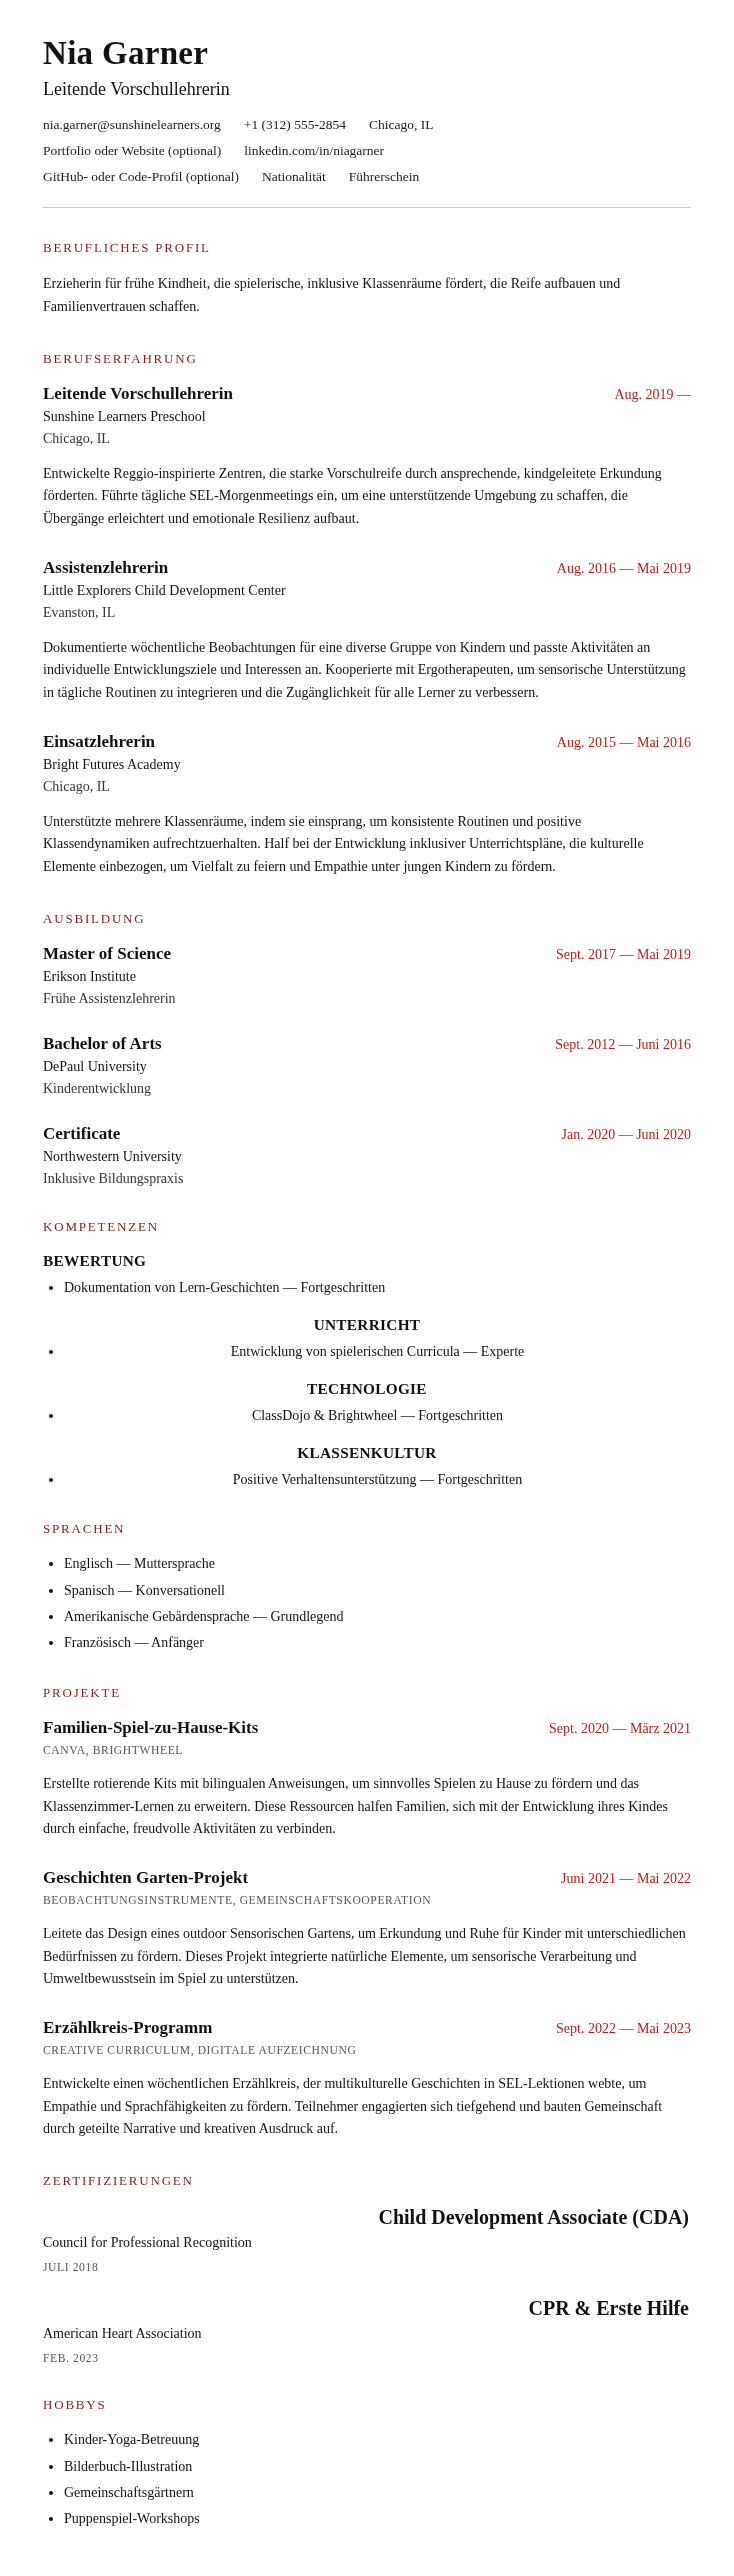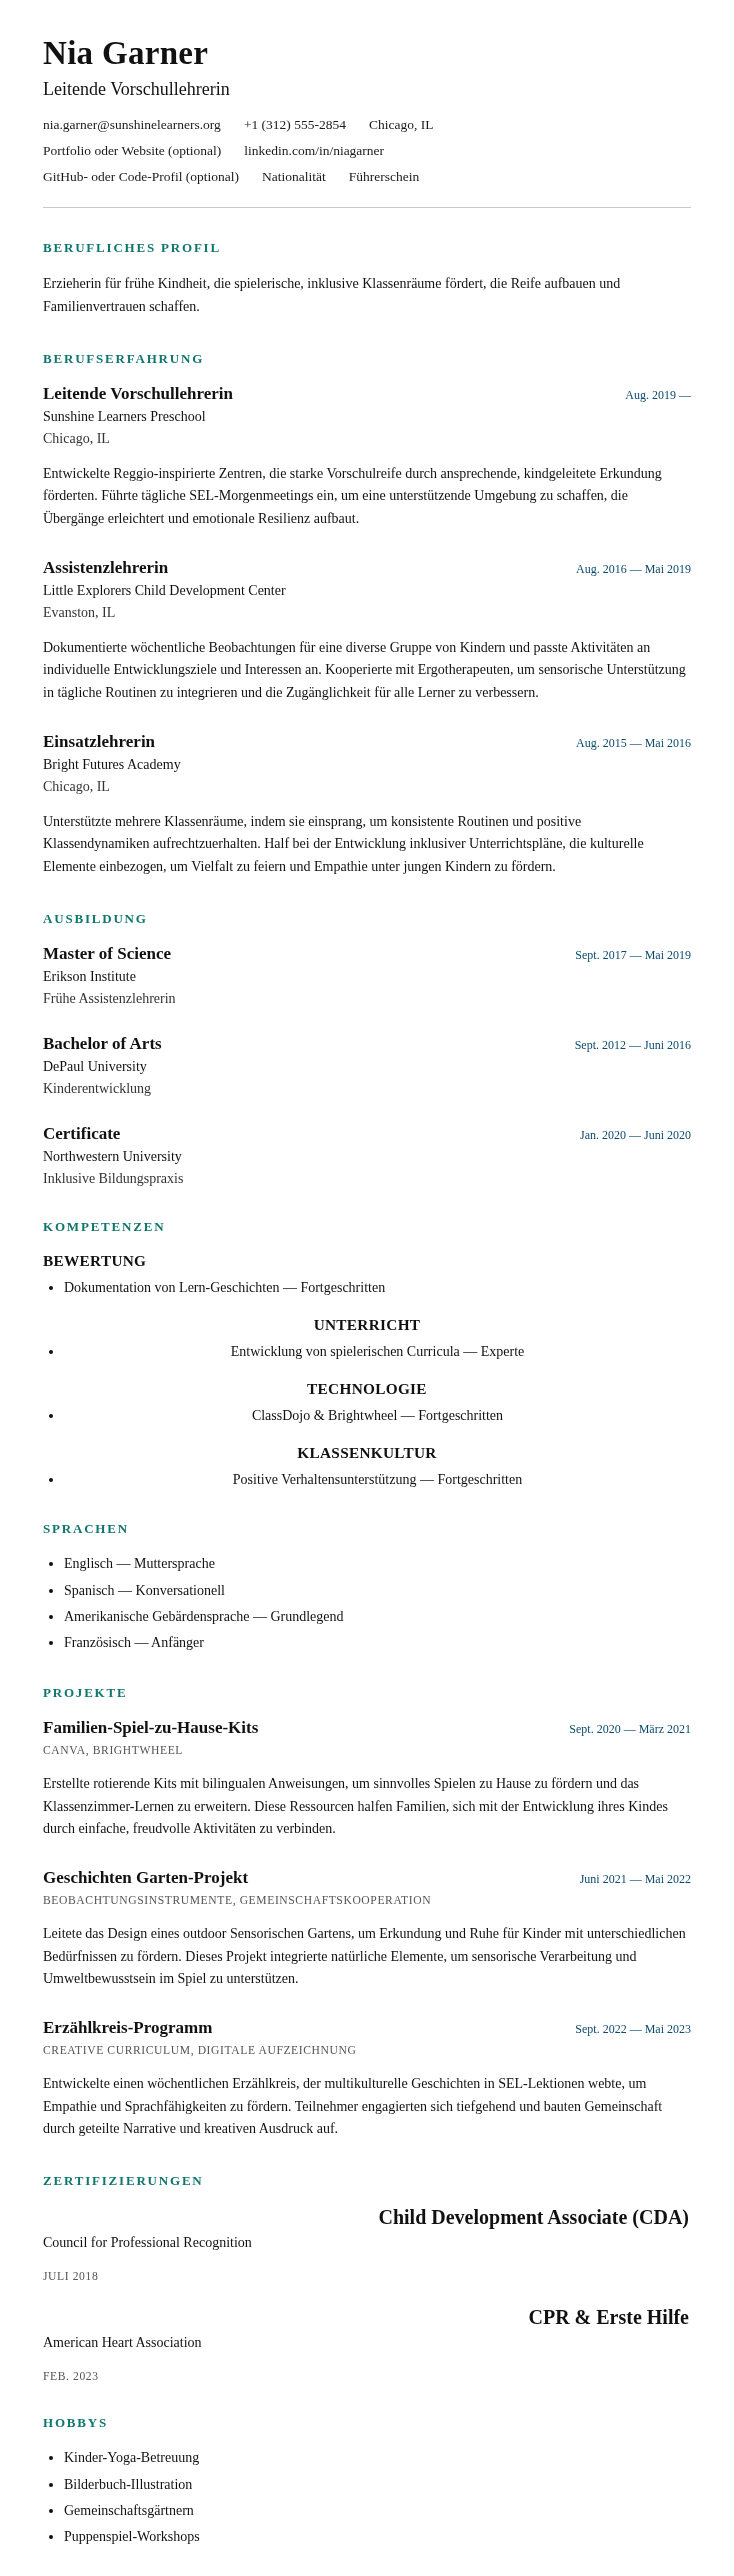--- a/index.html
+++ b/index.html
@@ -18,29 +18,29 @@
   
   .name { font-size: 33px; font-weight: 700; letter-spacing: 0.3px; line-height: 1.1; margin: 0; }
   .headline { font-size: 18px; font-weight: 400; margin-top: 7.3px; }
   .contact { margin-top: 17px; display: flex; flex-direction: column; gap: 10.4px; font-size: 13.5px; color: #1a1a1a; }
   .contact-row { display: flex; gap: 23px; flex-wrap: wrap; }
   .divider { border: none; border-top: 0.6px solid #c9c9c9; margin: 22px 0 0 0; }
 
   
   .section { margin-top: 32px; }
   .section-heading {
-    font-size: 13px; font-weight: 700; letter-spacing: 1.8px;
-    margin: 0 0 17px 0; color: #0f766e;
+    font-size: 13px; font-weight: 400; letter-spacing: 1.8px;
+    margin: 0 0 17px 0; color: #7f1d1d;
   }
 
   
   .entry + .entry { margin-top: 27px; }
   .entry-head { display: flex; justify-content: space-between; align-items: baseline; gap: 12.2px; }
   .entry-title { font-size: 17px; font-weight: 700; margin: 0; }
-  .entry-date { font-size: 12px; color: #0c4a6e; white-space: nowrap; }
+  .entry-date { font-size: 14px; color: #b91c1c; white-space: nowrap; }
   .entry-sub { margin-top: 5.5px; font-size: 14px; color: #111111; }
   .entry-sub.muted { color: #333333; }
   .entry-desc { margin: 16px 0 0 0; line-height: 1.62; }
 
   
   ul.plain { margin: 0; padding-left: 21px; }
   ul.plain li { margin-top: 6.7px; line-height: 1.4; }
   ul.plain li:first-child { margin-top: 0; }
 
   
@@ -48,21 +48,21 @@
   .skill-label { font-size: 15.3px; font-weight: 700; letter-spacing: 0.3px; }
   .skill-group ul.plain { margin-top: 8px; }
 
   
   .tools-line { margin-top: 6.1px; font-size: 11.6px; letter-spacing: 0.6px; color: #555555; }
 
   
   .cert + .cert { margin-top: 23px; }
   .cert-name { font-size: 20px; font-weight: 700; margin: 2px; text-align: right; }
   .cert-issuer { margin-top: 6.1px; }
-  .cert-date { margin-top: 19px; font-size: 11.6px; letter-spacing: 0.6px; color: #555555; }
+  .cert-date { margin-top: 10px; font-size: 11.6px; letter-spacing: 0.6px; color: #555555; }
 </style>
 </head>
 <body>
 
 <div class="page">
 
   <header>
     <h1 class="name">Nia Garner</h1>
     <div class="headline">Leitende Vorschullehrerin</div>
     <div class="contact">

